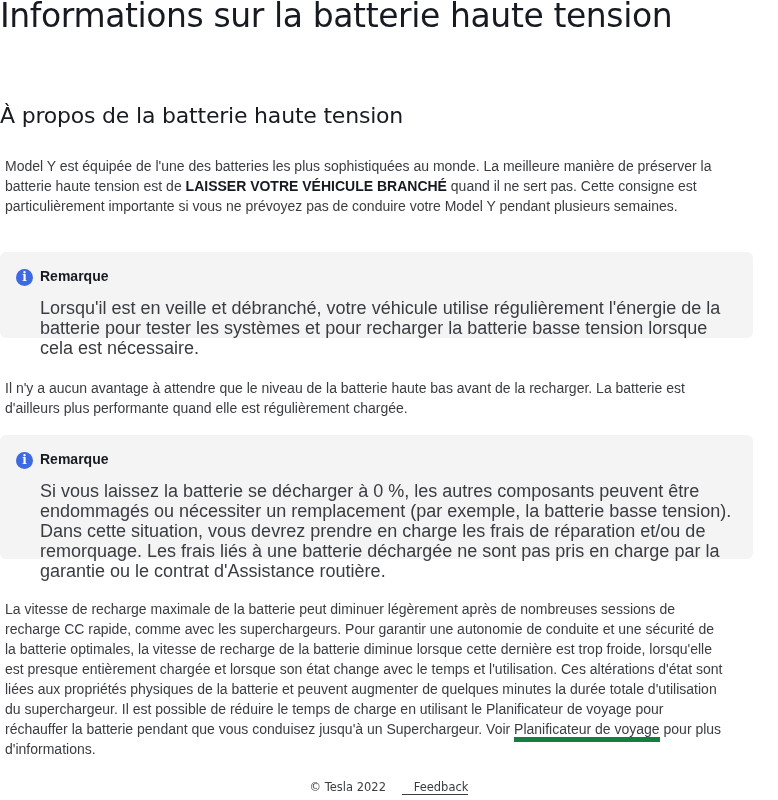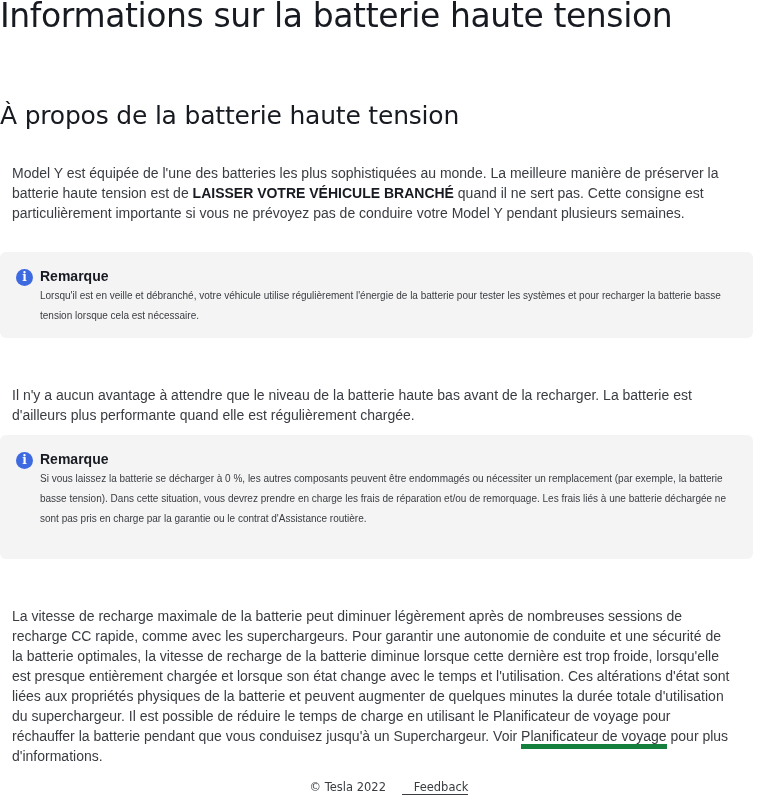--- a/index.html
+++ b/index.html
@@ -2,28 +2,28 @@
 <html><head>
 <meta charset="utf-8">
 <style>
   html, body { margin: 0; padding: 0; background: #ffffff; }
   body { width: 778px; height: 800px; overflow: hidden; position: relative;
          font-family: "Liberation Sans", sans-serif; color: #393c41; }
   .page { position: absolute; left: 0; top: 0; width: 778px; }
   h1 { position: absolute; left: 0; top: -6px; margin: 0; font-family: "DejaVu Sans", sans-serif;
        font-weight: 400; font-size: 33px; letter-spacing: -0.4px; color: #171a20; white-space: nowrap; line-height: 44px; }
   h2 { position: absolute; left: 0; top: 98px; margin: 0; font-family: "DejaVu Sans", sans-serif;
-       font-weight: 400; font-size: 25px; color: #171a20; line-height: 36px; white-space: nowrap; letter-spacing: -0.2px; }
-  .para { position: absolute; left: 0; width: 720px; margin: 12px; font-size: 14px; line-height: 20px; color: #393c41; }
+       font-weight: 400; font-size: 22px; color: #171a20; line-height: 36px; white-space: nowrap; letter-spacing: -0.2px; }
+  .para { position: absolute; left: 0; width: 720px; margin: 5px; font-size: 14px; line-height: 20px; color: #393c41; }
   .para b { color: #171a20; font-weight: 700; }
   .note { position: absolute; left: 0; width: 753px; background: #f4f4f4; border-radius: 6px; box-sizing: border-box; padding: 15px 20px 0 40px; }
   .note .icon { position: absolute; left: 16px; top: 17px; width: 17px; height: 17px; border-radius: 50%; background: #3e6ae1;
                 color: #fff; font-size: 12px; font-weight: 700; text-align: center; line-height: 17px; font-family: "DejaVu Serif", serif; }
   .note .title { font-size: 14px; line-height: 18px; color: #171a20; font-weight: 700; }
-  .note .body { font-size: 10px; line-height: 20px; color: #393c41; margin-top: 1px; }
+  .note .body { font-size: 18px; line-height: 20px; color: #393c41; margin-top: 13px; }
   a.link { color: #393c41; text-decoration: none; border-bottom: 5px solid #15803d; }
   .footer { position: absolute; top: 780px; left: 0; width: 778px; text-align: center; font-family: "DejaVu Sans", sans-serif; font-size: 11.5px; color: #393c41; }
   .footer .copy { margin-right: 12px; margin-top: 20px; }
   .footer a { color: #393c41; text-decoration: none; border-bottom: 1px solid #393c41; padding-left: 12px; }
 </style>
 </head>
 <body>
 
 <div class="page">
   <h1>Informations sur la batterie haute tension</h1>

